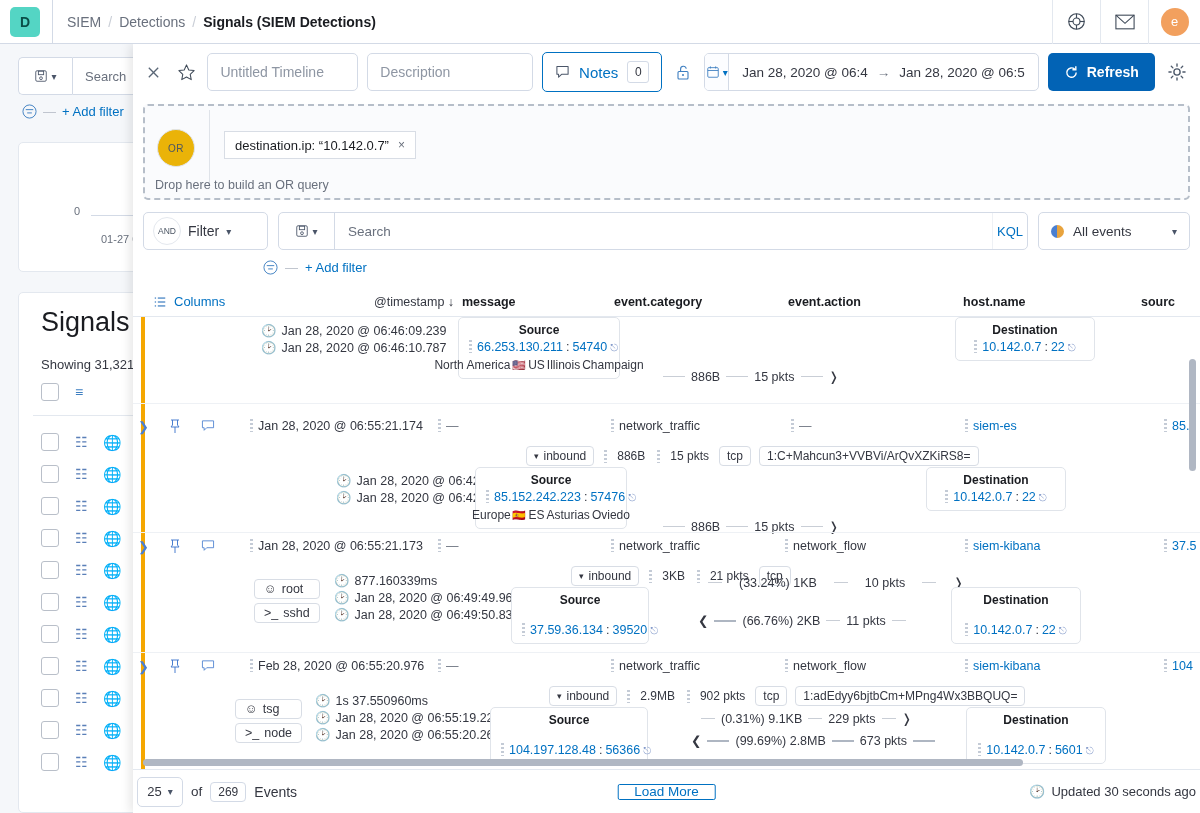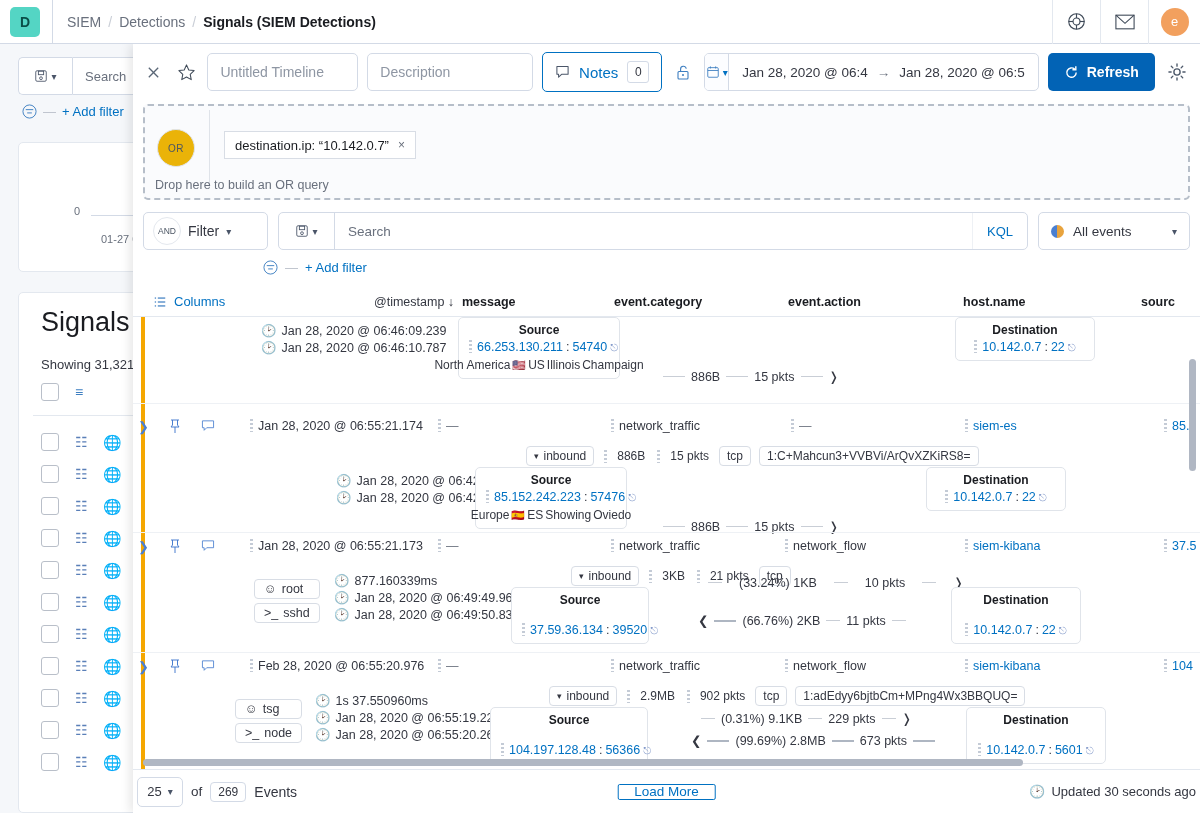--- a/index.html
+++ b/index.html
@@ -157,21 +157,21 @@
   }
   .querybar {
     flex:1; height:38px; border:1px solid #d3dae6; border-radius:5px; background:#fff;
     display:flex; align-items:stretch; overflow:hidden;
   }
   .qb-save {
     width:56px; display:flex; align-items:center; justify-content:center; gap:3px;
     border-right:1px solid #d3dae6; color:#4a5568;
   }
   .qb-input { flex:1; display:flex; align-items:center; padding-left:13px; color:#69707d; font-size:13.5px; }
-  .qb-kql { display:flex; align-items:center; padding:0 14px; color:#0071c2; font-size:13px; border-left:1px solid #eef1f5; }
+  .qb-kql { display:flex; align-items:center; padding:0 4px; color:#0071c2; font-size:13px; border-left:1px solid #eef1f5; }
   .allevents {
     width:152px; height:38px; border:1px solid #d3dae6; border-radius:5px; background:#fff;
     display:flex; align-items:center; gap:9px; padding:0 12px; font-size:13.5px;
   }
   .half-circle {
     width:13px; height:13px; border-radius:50%;
     background:linear-gradient(90deg,#4a7fd0 0 50%, #e8a33d 50% 100%);
   }
   .addfilter-row { margin:10px 0 0 130px; display:flex; align-items:center; gap:7px; }
   .addfilter-lnk { color:#0071c2; font-size:13px; }
@@ -563,21 +563,21 @@
         </div>
         <div class="netbox" style="left:342px; top:54px; width:152px;">
           <div class="nb-title">Source</div>
           <div class="nb-line">
             <span class="drag"></span><span>85.152.242.223</span><span class="nb-sep">:</span><span>57476</span><span class="ext">⎋</span>
           </div>
           <div class="nb-geo">
             <span>Europe</span>
             <span class="flag">🇪🇸</span>
             <span>ES</span>
-            <span>Showing</span>
+            <span>Asturias</span>
             <span>Oviedo</span>
           </div>
         </div>
         <div class="flow" style="left:530px; top:106px;">
           <span class="dashline"></span>
           <span>886B</span>
           <span class="dashline"></span>
           <span>15 pkts</span>
           <span class="dashline"></span>
           <span>❭</span>

